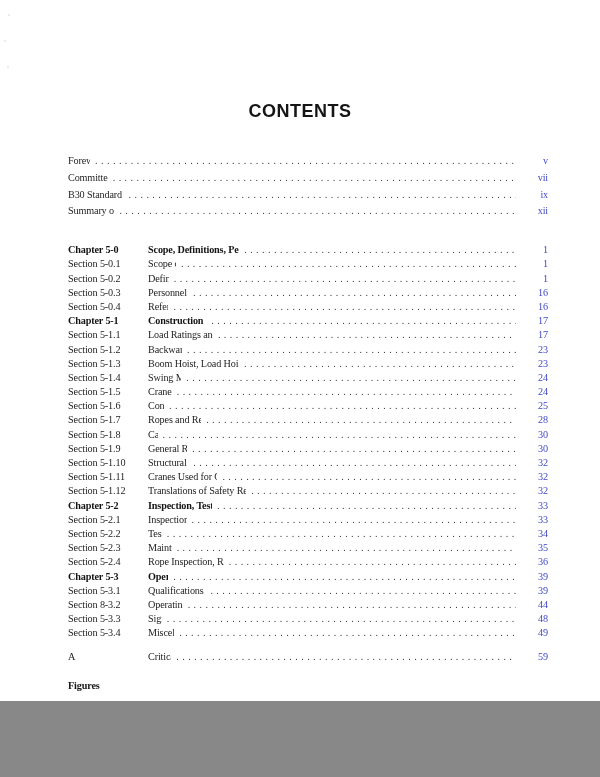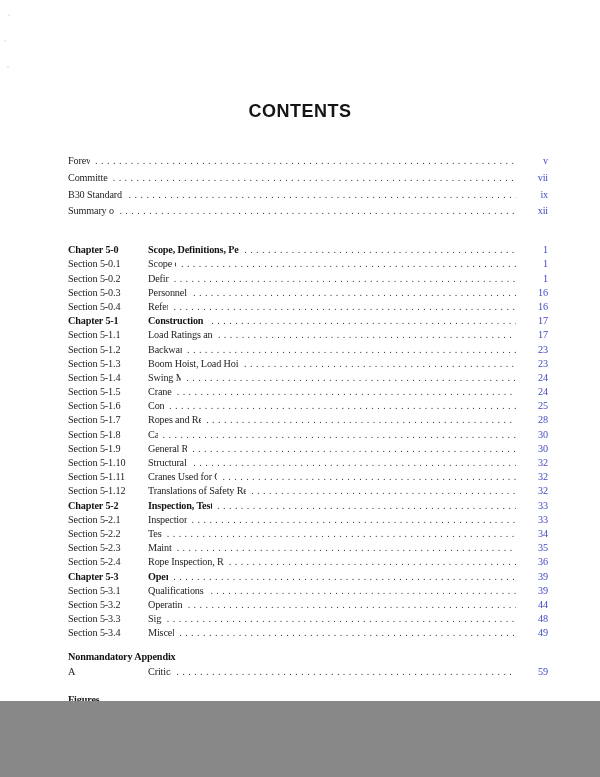--- a/index.html
+++ b/index.html
@@ -240,41 +240,40 @@
           <span class="leader"></span>
           <span class="page-num">39</span>
         </div>
         <div class="row">
           <span class="label">Section 5-3.1</span>
           <span class="title">Qualifications and Responsibilities</span>
           <span class="leader"></span>
           <span class="page-num">39</span>
         </div>
         <div class="row">
-          <span class="label">Section 5-3.2</span>
+          <span class="label">Section 8-3.2</span>
           <span class="title">Operating Practices</span>
           <span class="leader"></span>
           <span class="page-num">44</span>
         </div>
         <div class="row">
           <span class="label">Section 5-3.3</span>
           <span class="title">Signals</span>
           <span class="leader"></span>
           <span class="page-num">48</span>
         </div>
         <div class="row">
           <span class="label">Section 5-3.4</span>
           <span class="title">Miscellaneous</span>
           <span class="leader"></span>
           <span class="page-num">49</span>
         </div>
       </div>
 
     <div class="appx">
-      <div class="block-heading">Nonmandatory Appendix</div>
       <div>
           <div class="row">
             <span class="label">A</span>
             <span class="title">Critical Lifts</span>
             <span class="leader"></span>
             <span class="page-num">59</span>
           </div>
         </div>
     </div>
 

